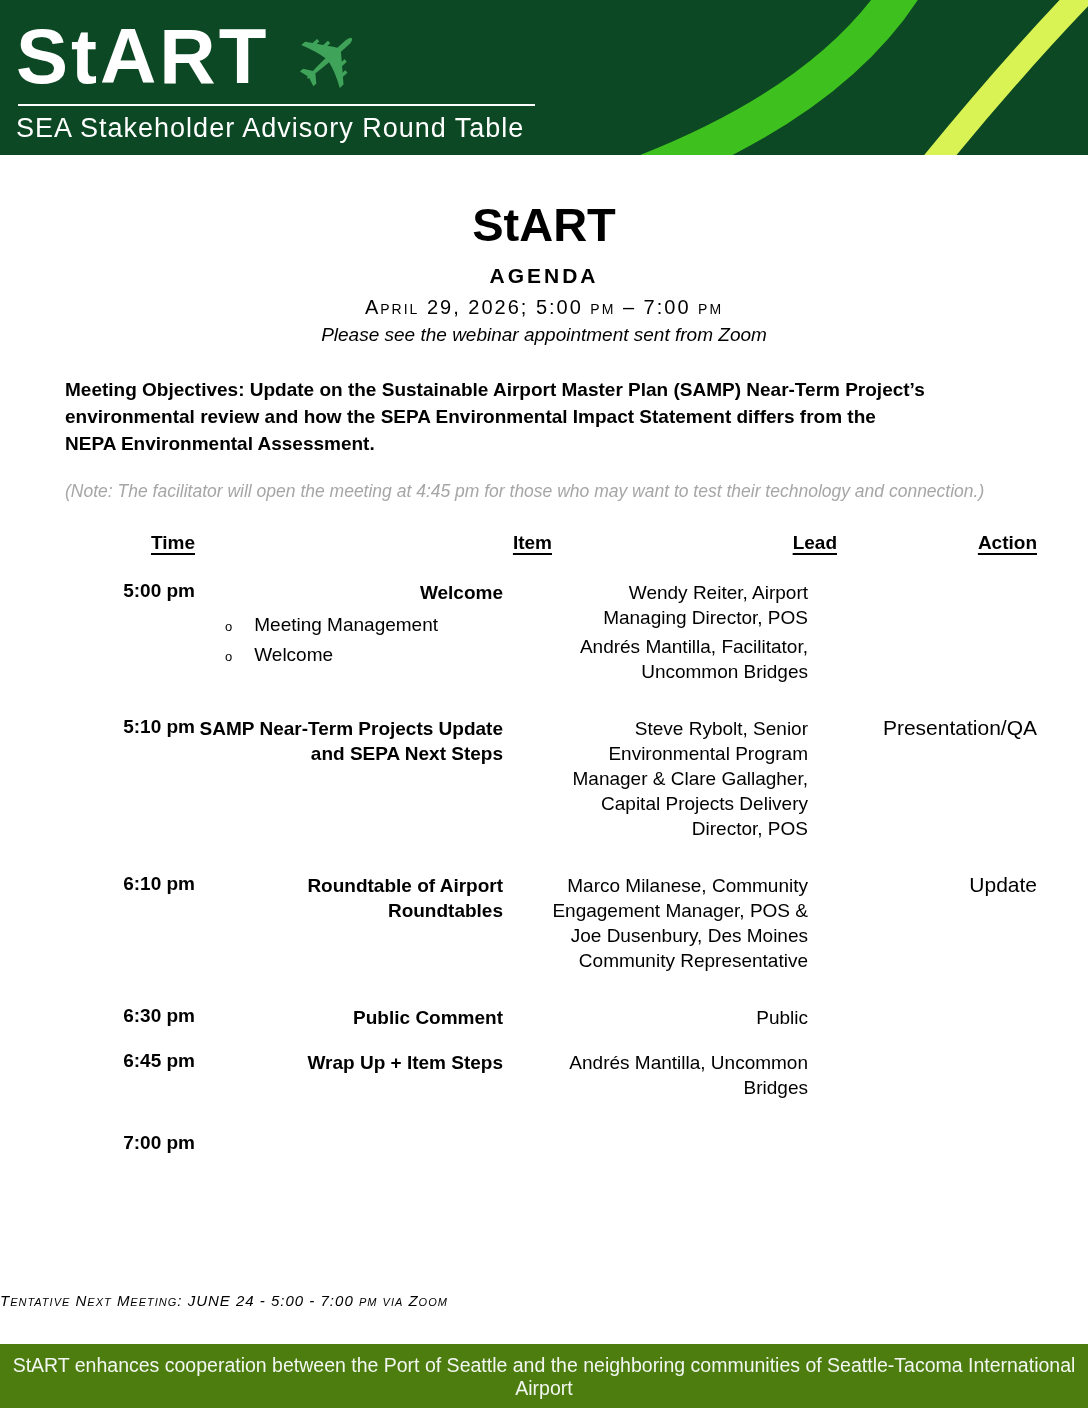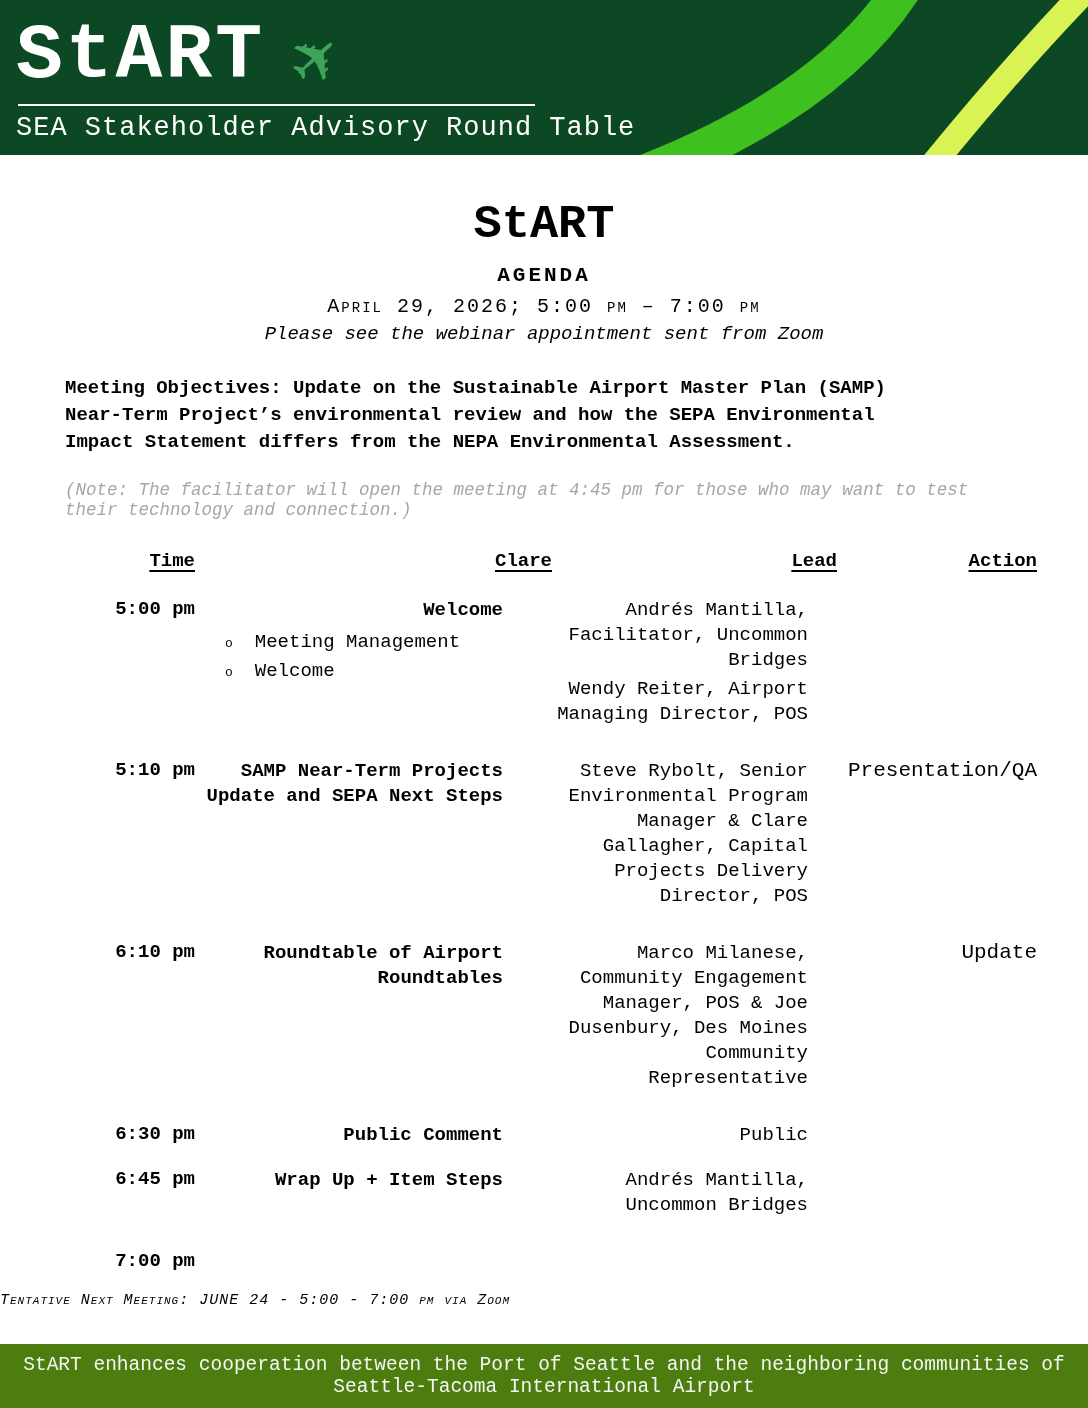--- a/index.html
+++ b/index.html
@@ -1,21 +1,21 @@
 <!DOCTYPE html>
 <html><head>
 <meta charset="utf-8">
 <style>
   html, body { margin: 0; padding: 0; background: #ffffff; }
   .page {
     position: relative;
     width: 1088px;
     height: 1408px;
     background: #ffffff;
-    font-family: Liberation Mono, monospace;
+    font-family: Liberation Sans, sans-serif;
     color: #000000;
     overflow: hidden;
   }
 
   
   .banner {
     position: absolute;
     top: 0; left: 0;
     width: 1088px; height: 155px;
   }
@@ -156,43 +156,43 @@
     <div class="doc-webinar">Please see the webinar appointment sent from Zoom</div>
   </div>
 
   <div class="objectives">Meeting Objectives: Update on the Sustainable Airport Master Plan (SAMP) Near-Term Project’s environmental review and how the SEPA Environmental Impact Statement differs from the NEPA Environmental Assessment.</div>
   <div class="facilitator-note">(Note: The facilitator will open the meeting at 4:45 pm for those who may want to test their technology and connection.)</div>
 
   <div class="agenda">
 
     <div class="agenda-grid agenda-head">
       <div class="col-head">Time</div>
-      <div class="col-head">Clare</div>
+      <div class="col-head">Item</div>
       <div class="col-head">Lead</div>
       <div class="col-head">Action</div>
     </div>
 
     <div class="agenda-grid agenda-row">
       <div class="t-cell">5:00 pm</div>
       <div class="i-cell">
         <span>Welcome</span>
         <div class="bullets">
           <div class="bullet-line">
             <span class="bullet-glyph">o</span>
             <span class="bullet-label">Meeting Management</span>
           </div>
           <div class="bullet-line">
             <span class="bullet-glyph">o</span>
             <span class="bullet-label">Welcome</span>
           </div>
         </div>
       </div>
       <div class="l-cell">
+        <p>Wendy Reiter, Airport Managing Director, POS</p>
         <p>Andrés Mantilla, Facilitator, Uncommon Bridges</p>
-        <p>Wendy Reiter, Airport Managing Director, POS</p>
       </div>
       <div class="a-cell"></div>
     </div>
 
     <div class="agenda-grid agenda-row">
       <div class="t-cell">5:10 pm</div>
       <div class="i-cell">SAMP Near-Term Projects Update and SEPA Next Steps</div>
       <div class="l-cell">
         <p>Steve Rybolt, Senior Environmental Program Manager &amp; Clare Gallagher, Capital Projects Delivery Director, POS</p>
       </div>

